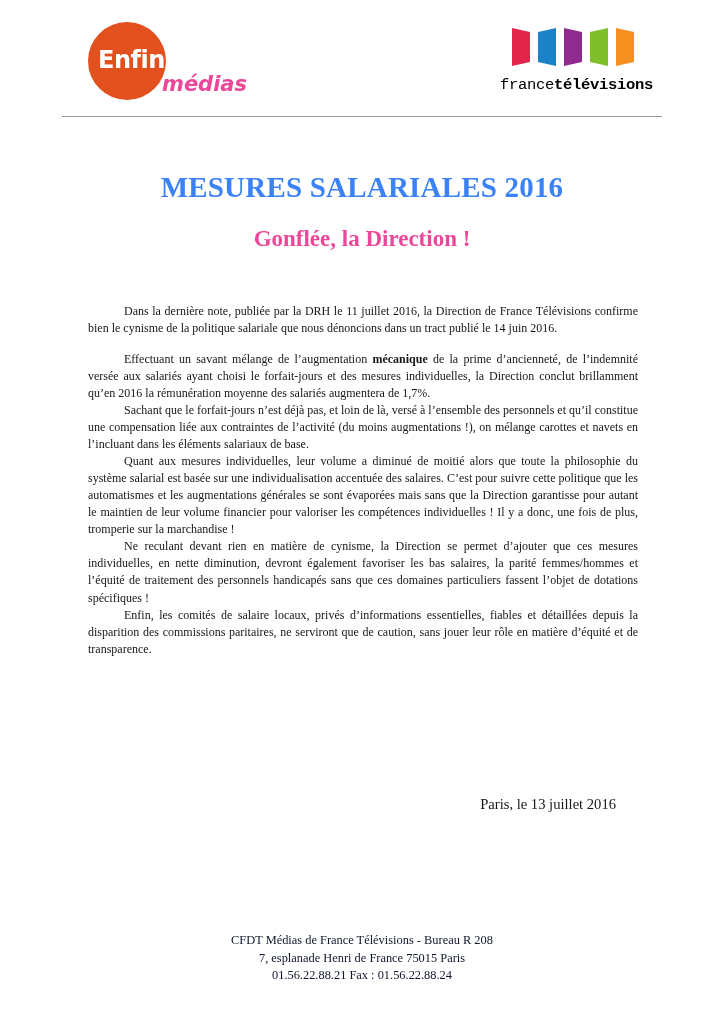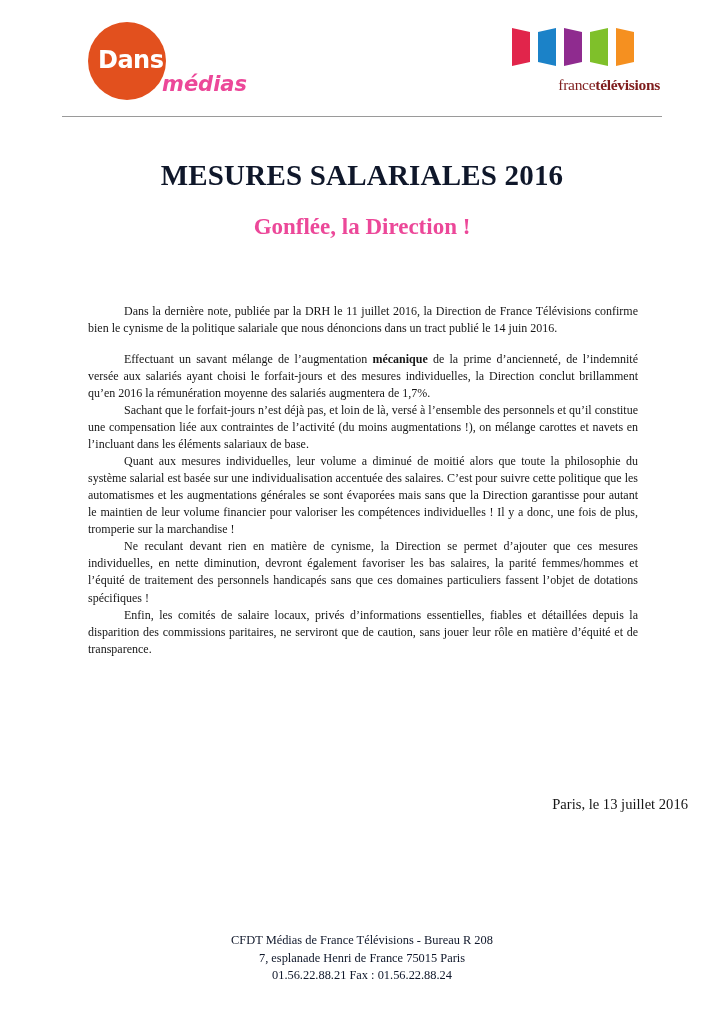--- a/index.html
+++ b/index.html
@@ -88,24 +88,24 @@
     top: 0;
     width: 130px;
     height: 42px;
   }
   .ftv-doors svg { display: block; }
   .ftv-name {
     position: absolute;
     left: 0;
     top: 50px;
     width: 160px;
-    text-align: right;
-    font-family: Liberation Serif, serif;
+    text-align: left;
+    font-family: Liberation Mono, monospace;
     font-size: 15.5px;
-    color: #7f1d1d;
+    color: #000000;
     letter-spacing: -0.3px;
     white-space: nowrap;
   }
   .ftv-name .light { font-weight: normal; }
   .ftv-name .bold  { font-weight: bold; }
 
   .header-rule {
     position: absolute;
     left: 62px;
     top: 116px;
@@ -119,23 +119,23 @@
     position: absolute;
     left: 0;
     top: 158px;
     width: 724px;
     text-align: center;
   }
   .doc-title {
     font-family: "Liberation Serif", "DejaVu Serif", serif;
     font-weight: bold;
     font-size: 29px;
-    color: #0f172a;
+    color: #3b82f6;
     letter-spacing: 0.2px;
-    margin: 0;
+    margin: 12px;
     line-height: 1.2;
   }
   .doc-subtitle {
     font-family: "Liberation Serif", "DejaVu Serif", serif;
     font-weight: bold;
     font-size: 23px;
     color: #ec4899;
     margin: 20px 0 0 0;
     line-height: 1.2;
   }
@@ -159,21 +159,21 @@
     margin-bottom: 14px;
   }
   .body-text b { font-weight: bold; }
 
   
   .signature {
     position: absolute;
     left: 0;
     top: 796px;
     width: 724px;
-    padding-right: 36px;
+    padding-right: 108px;
     box-sizing: border-box;
     text-align: right;
     font-size: 14.6px;
     color: #161616;
   }
 
   
   .footer {
     position: absolute;
     left: 0;
@@ -188,21 +188,21 @@
 </style>
 </head>
 <body>
 
 <div class="page">
 
   <div class="header">
 
     <div class="cfdt-logo">
       <div class="cfdt-disc"></div>
-      <div class="cfdt-word">Dans:</div>
+      <div class="cfdt-word">Enfin:</div>
       <div class="cfdt-medias">médias</div>
     </div>
 
     <div class="ftv-logo">
       <div class="ftv-doors">
         <svg width="130" height="42" viewBox="0 0 130 42" xmlns="http://www.w3.org/2000/svg">
           <polygon points="2,2 20,6 20,36 2,40" fill="#e1254b"></polygon>
           <polygon points="28,6 46,2 46,40 28,36" fill="#1b82c8"></polygon>
           <polygon points="54,2 72,6 72,36 54,40" fill="#8f2b8f"></polygon>
           <polygon points="80,6 98,2 98,40 80,36" fill="#7fc02a"></polygon>

